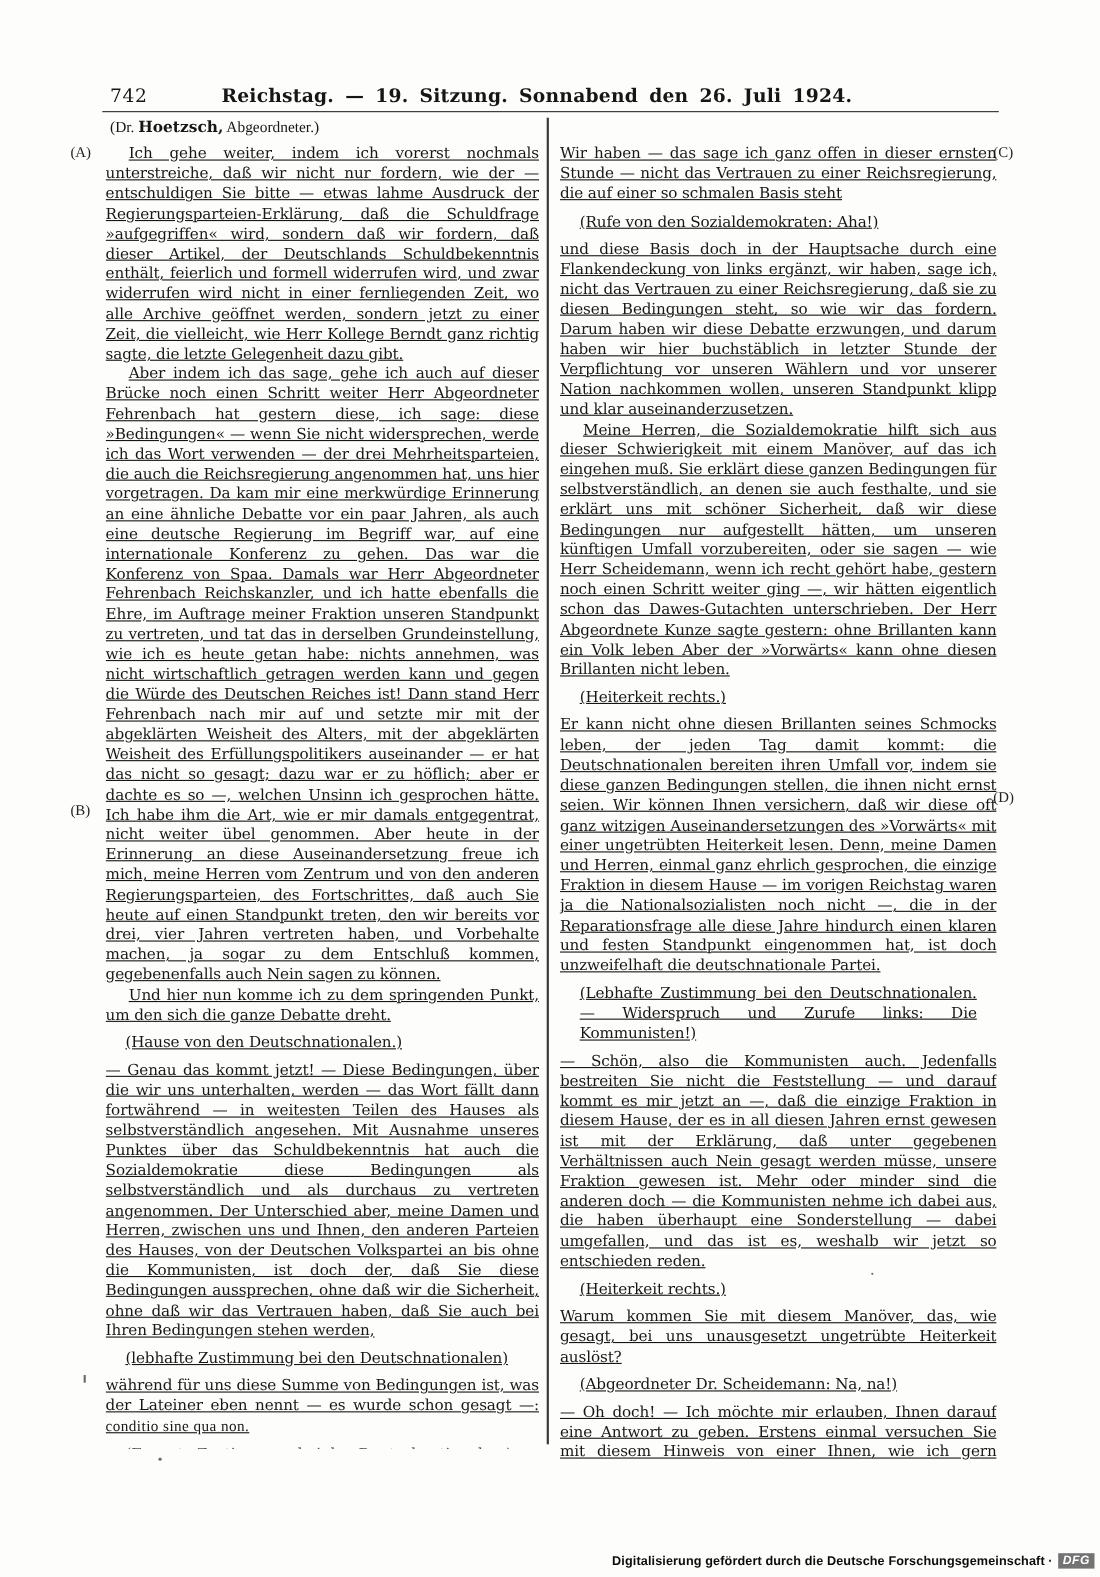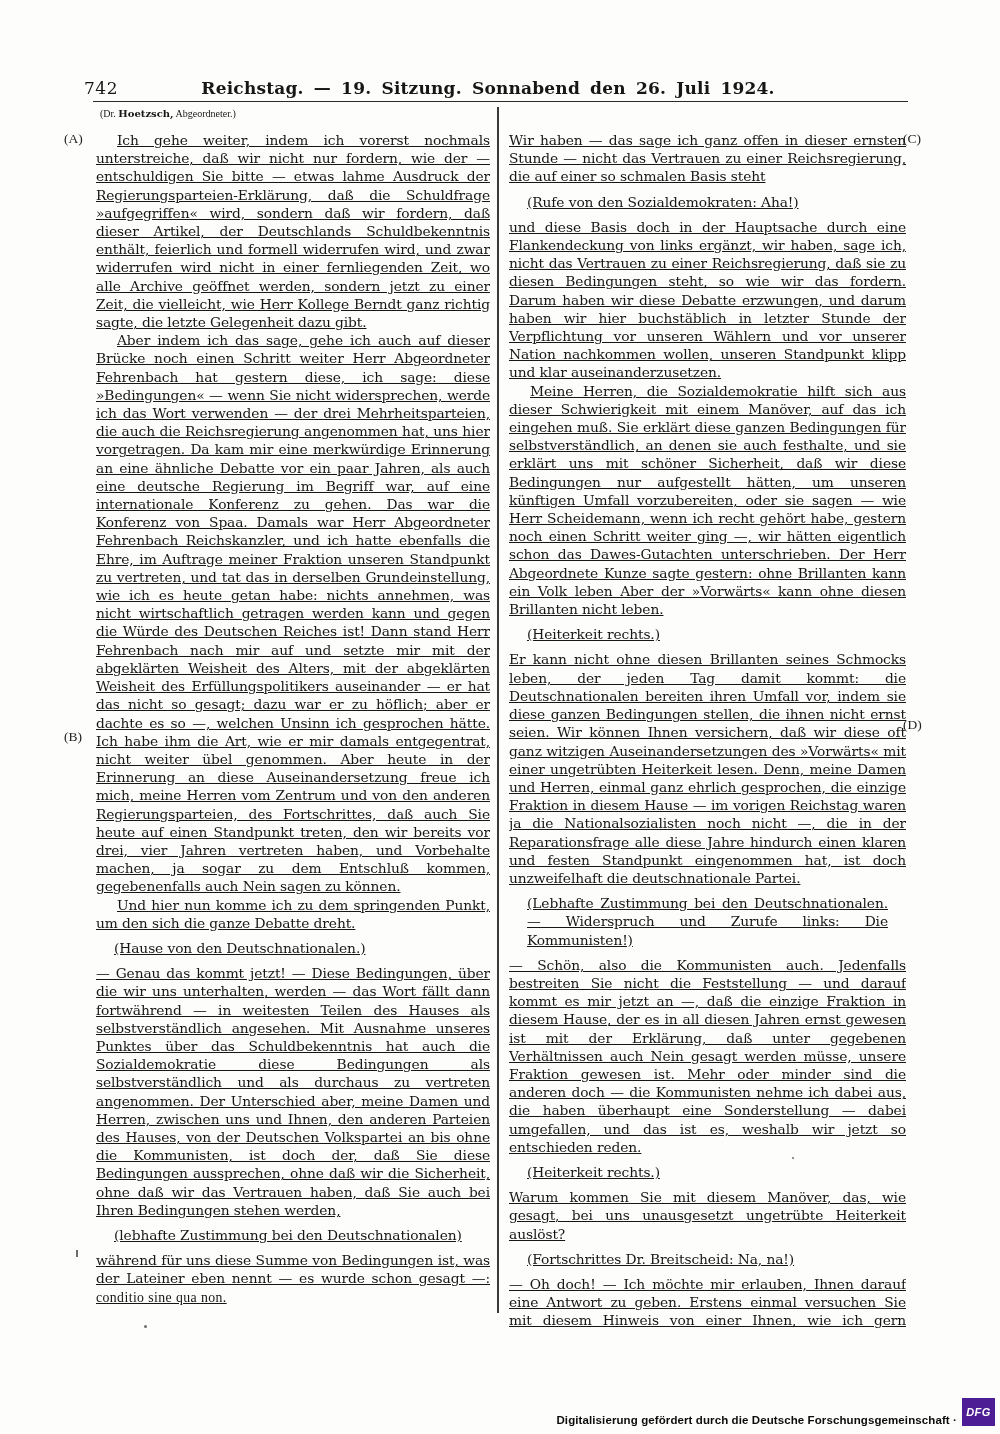--- a/index.html
+++ b/index.html
@@ -4,35 +4,35 @@
 <style>
   html,body { margin:0; padding:0; background:#e8e8e4; }
   .page {
     position:relative; width:1000px; height:1434px; margin:0 auto;
     background:#fdfdfb; color:#161616;
     font-family:"DejaVu Serif", serif;
     overflow:hidden;
   }
   
   .page-number {
-    position:absolute; left:84px; top:78px;
+    position:absolute; left:100px; top:78px;
     font-size:17px; letter-spacing:.5px;
   }
   .header-title {
     position:absolute; left:0; right:60px; top:78px;
     text-align:center; font-size:17px; font-weight:bold;
     word-spacing:4px; letter-spacing:.2px;margin-left:36px;
   }
   .header-rule {
     position:absolute; left:93px; right:92px; top:101px;
     border-top:1.7px solid #2b2b2b;
   }
   .speaker-note {
     position:absolute; left:100px; top:108px;
-    font-size:10px; font-family:"Liberation Serif", serif;
+    font-size:14px; font-family:"Liberation Serif", serif;
   }
   .speaker-note .spk-name { font-weight:bold; font-family:"DejaVu Serif", serif; }
   
   .col {
     position:absolute; top:131px; overflow:hidden;
   }
   .col-left  { left:96px;  width:394px; height:1186px; }
   .col-right { left:509px; width:397px; height:1200px; }
   .col-divider {
     position:absolute; left:497px; top:107px; height:1206px; width:1.5px;
@@ -61,21 +61,21 @@
   .footer {
     position:absolute; right:3px; top:1404px; height:22px;
     display:flex; align-items:flex-end; gap:5px; padding:0 2px;
   }
   .footer-credit {
     font-family:"Liberation Sans", sans-serif; font-size:11.5px; font-weight:bold;
     color:#0c0c0c; letter-spacing:.1px;
   }
   .dfg-logo {
     display:flex; align-items:center; justify-content:center;
-    width:33px; height:28px; background:#4c1d95; color:#ffffff;
+    width:33px; height:14px; background:#737373; color:#ffffff;
     font-family:"Liberation Sans", sans-serif; font-size:11px;
     font-weight:bold; font-style:italic; letter-spacing:.5px;
   }
   
   .artifact { position:absolute; background:#6d6d68; }
   .art-1 { left:76px;  top:1250px; width:2px; height:7px; }
   .art-2 { left:144px; top:1325px; width:3px; height:3px; border-radius:50%; }
   .art-3 { left:792px; top:1157px; width:2px; height:2px; border-radius:50%; }
 </style>
 </head>
@@ -115,21 +115,21 @@
     <p>Wir haben — das sage ich ganz offen in dieser ernsten Stunde — nicht das Vertrauen zu einer Reichsregierung, die auf einer so schmalen Basis steht</p>
     <p class="interjection">(Rufe von den Sozialdemokraten: Aha!)</p>
     <p>und diese Basis doch in der Hauptsache durch eine Flankendeckung von links ergänzt, wir haben, sage ich, nicht das Vertrauen zu einer Reichsregierung, daß sie zu diesen Bedingungen steht, so wie wir das fordern. Darum haben wir diese Debatte erzwungen, und darum haben wir hier buchstäblich in letzter Stunde der Verpflichtung vor unseren Wählern und vor unserer Nation nachkommen wollen, unseren Standpunkt klipp und klar auseinanderzusetzen.</p>
     <p class="indent">Meine Herren, die Sozialdemokratie hilft sich aus dieser Schwierigkeit mit einem Manöver, auf das ich eingehen muß. Sie erklärt diese ganzen Bedingungen für selbstverständlich, an denen sie auch festhalte, und sie erklärt uns mit schöner Sicherheit, daß wir diese Bedingungen nur aufgestellt hätten, um unseren künftigen Umfall vorzubereiten, oder sie sagen — wie Herr Scheidemann, wenn ich recht gehört habe, gestern noch einen Schritt weiter ging —, wir hätten eigentlich schon das Dawes-Gutachten unterschrieben. Der Herr Abgeordnete Kunze sagte gestern: ohne Brillanten kann ein Volk leben  Aber der »Vorwärts« kann ohne diesen Brillanten nicht leben.</p>
     <p class="interjection">(Heiterkeit rechts.)</p>
     <p>Er kann nicht ohne diesen Brillanten seines Schmocks leben, der jeden Tag damit kommt: die Deutschnationalen bereiten ihren Umfall vor, indem sie diese ganzen Bedingungen stellen, die ihnen nicht ernst seien. Wir können Ihnen versichern, daß wir diese oft ganz witzigen Auseinandersetzungen des »Vorwärts« mit einer ungetrübten Heiterkeit lesen. Denn, meine Damen und Herren, einmal ganz ehrlich gesprochen, die einzige Fraktion in diesem Hause — im vorigen Reichstag waren ja die Nationalsozialisten noch nicht —, die in der Reparationsfrage alle diese Jahre hindurch einen klaren und festen Standpunkt eingenommen hat, ist doch unzweifelhaft die deutschnationale Partei.</p>
     <p class="interjection">(Lebhafte Zustimmung bei den Deutschnationalen. — Widerspruch und Zurufe links: Die Kommunisten!)</p>
     <p>— Schön, also die Kommunisten auch. Jedenfalls bestreiten Sie nicht die Feststellung — und darauf kommt es mir jetzt an —, daß die einzige Fraktion in diesem Hause, der es in all diesen Jahren ernst gewesen ist mit der Erklärung, daß unter gegebenen Verhältnissen auch Nein gesagt werden müsse, unsere Fraktion gewesen ist. Mehr oder minder sind die anderen doch — die Kommunisten nehme ich dabei aus, die haben überhaupt eine Sonderstellung — dabei umgefallen, und das ist es, weshalb wir jetzt so entschieden reden.</p>
     <p class="interjection">(Heiterkeit rechts.)</p>
     <p>Warum kommen Sie mit diesem Manöver, das, wie gesagt, bei uns unausgesetzt ungetrübte Heiterkeit auslöst?</p>
-    <p class="interjection">(Fortschrittes Dr. Breitscheid: Na, na!)</p>
+    <p class="interjection">(Abgeordneter Dr. Scheidemann: Na, na!)</p>
     <p>— Oh doch! — Ich möchte mir erlauben, Ihnen darauf eine Antwort zu geben. Erstens einmal versuchen Sie mit diesem Hinweis von einer Ihnen, wie ich gern glaube, unangenehmen Tatsache abzulenken, daß</p>
   </div>
 
   <div class="artifact art-1"></div>
   <div class="artifact art-2"></div>
   <div class="artifact art-3"></div>
 
   <div class="footer">
     <span class="footer-credit">Digitalisierung gefördert durch die Deutsche Forschungsgemeinschaft ·</span>
     <span class="dfg-logo">DFG</span>

